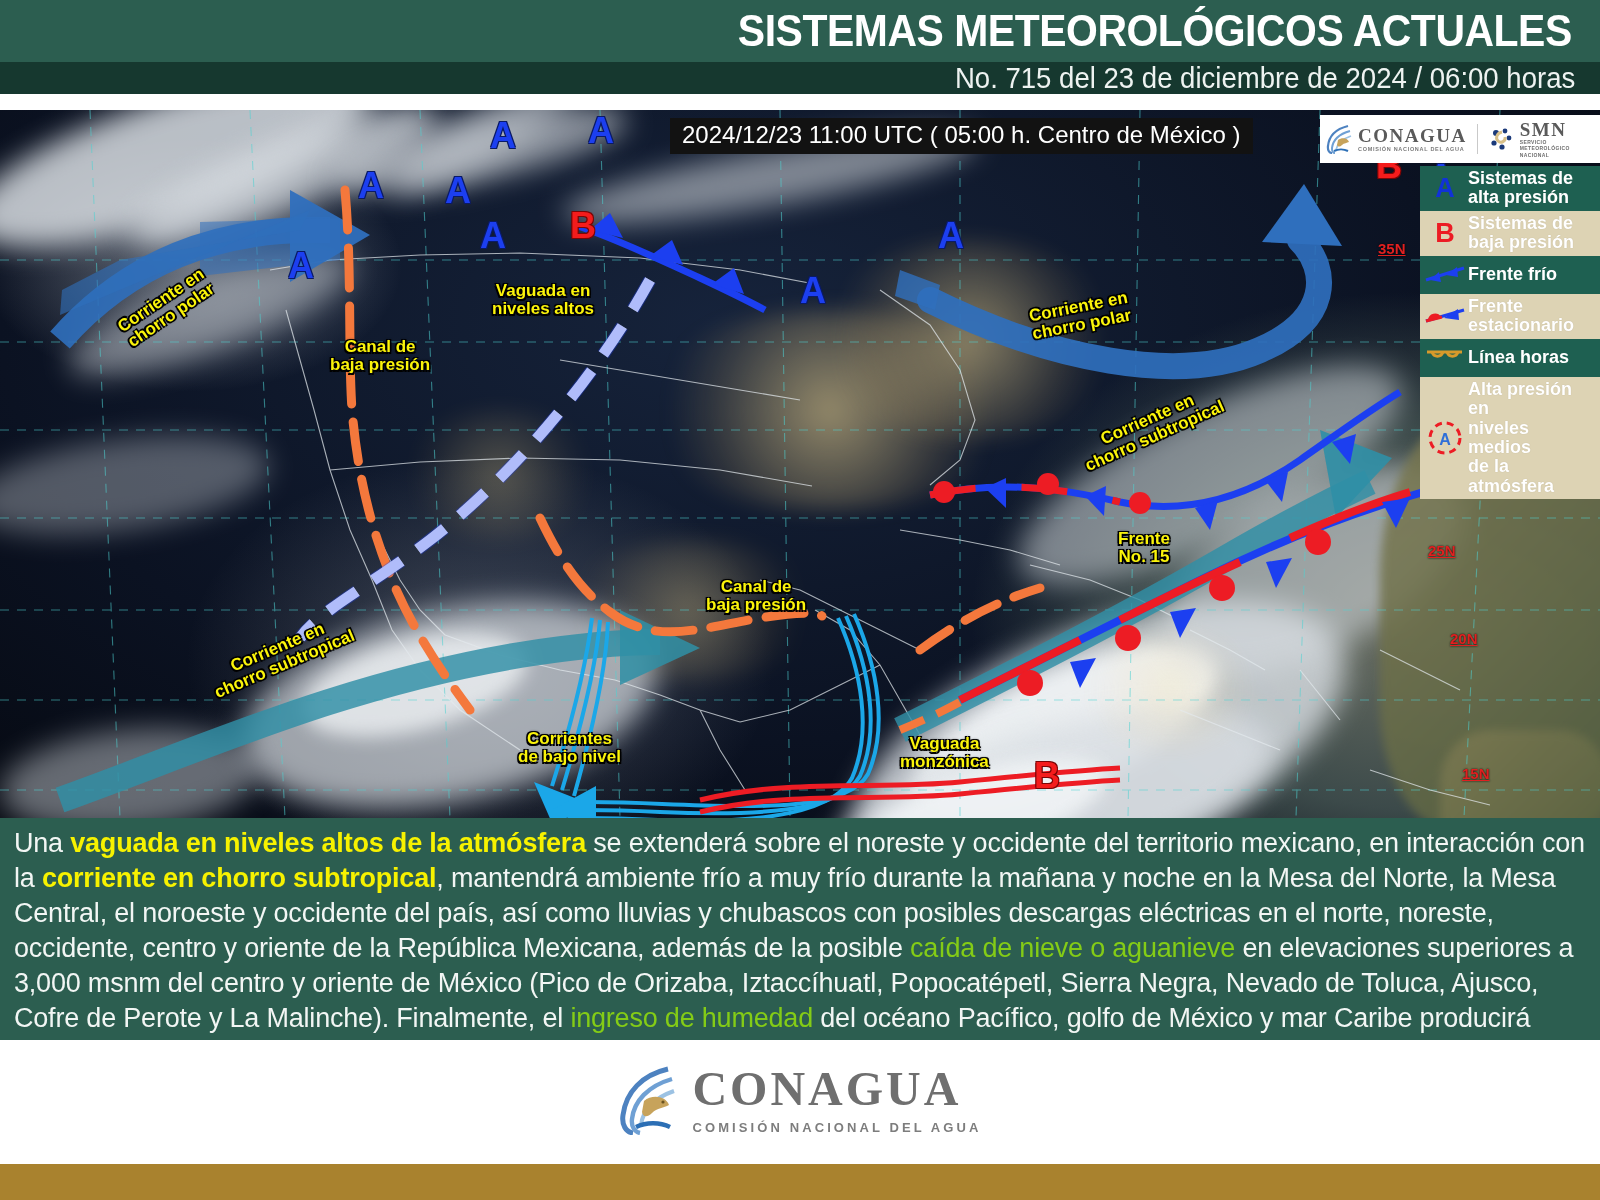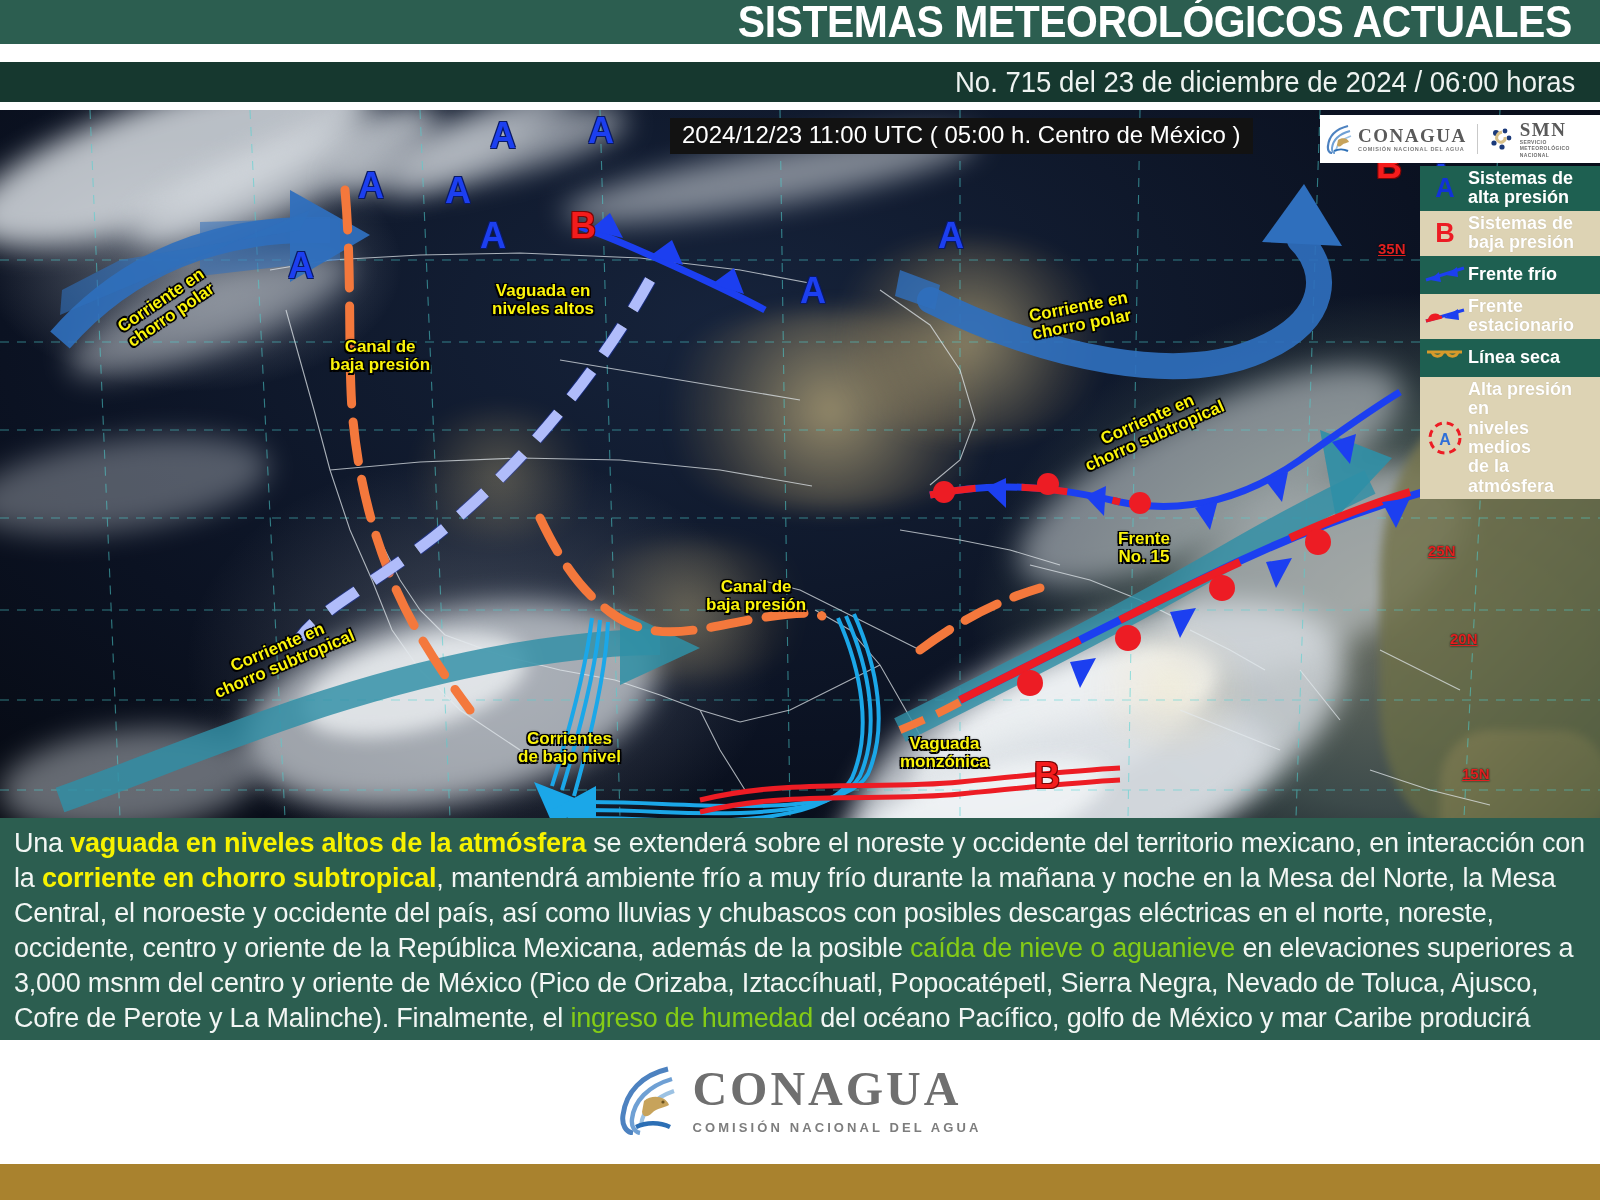--- a/index.html
+++ b/index.html
@@ -6,36 +6,36 @@
   body {
     width: 1600px; height: 1200px;
     font-family: "Liberation Sans", sans-serif;
     background: #ffffff;
     overflow: hidden;
   }
   #page { position: relative; width: 1600px; height: 1200px; }
 
   
   .hdr-title-bar {
-    position: absolute; left: 0; top: 0; width: 1600px; height: 44px;
+    position: absolute; left: 0; top: 0; width: 1600px; height: 62px;
     background: #2c5e50;
     display: flex; align-items: center; justify-content: flex-end;
   }
   .hdr-title {
     color: #ffffff;
     font-size: 44px; font-weight: bold;
     letter-spacing: -0.5px;
     padding-right: 30px;
     font-family: "Liberation Sans", sans-serif;
     transform: scaleX(0.93);
     transform-origin: right center;
     white-space: nowrap;
   }
   .hdr-sub-bar {
-    position: absolute; left: 0; top: 62px; width: 1600px; height: 40px;
+    position: absolute; left: 0; top: 62px; width: 1600px; height: 32px;
     background: #16382f;
     display: flex; align-items: center; justify-content: flex-end;
   }
   .hdr-sub {
     color: #eef3f1; font-size: 29px; padding-right: 26px;
     white-space: nowrap;
     transform: scaleX(0.95); transform-origin: right center;
   }
 
   
@@ -440,21 +440,21 @@
     </div>
 
     <div class="lg-row dark">
       <div class="lg-ico">
         <svg width="42" height="22" viewBox="0 0 42 22">
           <path d="M3,5 L38,5" stroke="#d79a2b" stroke-width="3" fill="none"></path>
           <path d="M8,5 a6,7 0 0 0 11,0" stroke="#d79a2b" stroke-width="3" fill="none"></path>
           <path d="M23,5 a6,7 0 0 0 11,0" stroke="#d79a2b" stroke-width="3" fill="none"></path>
         </svg>
       </div>
-      <div class="lg-label" style="white-space:pre-line">Línea seca</div>
+      <div class="lg-label" style="white-space:pre-line">Línea horas</div>
     </div>
 
     <div class="lg-row light">
       <div class="lg-ico">
         <svg width="40" height="40" viewBox="0 0 40 40">
           <circle cx="20" cy="20" r="15" stroke="#ed1c24" stroke-width="3" fill="none" stroke-dasharray="7 5"></circle>
           <text x="20" y="27" text-anchor="middle" font-size="16" font-weight="bold" fill="#2f6fd8" font-family="Liberation Sans, sans-serif">A</text>
         </svg>
       </div>
       <div class="lg-label" style="white-space:pre-line">Alta presión en

